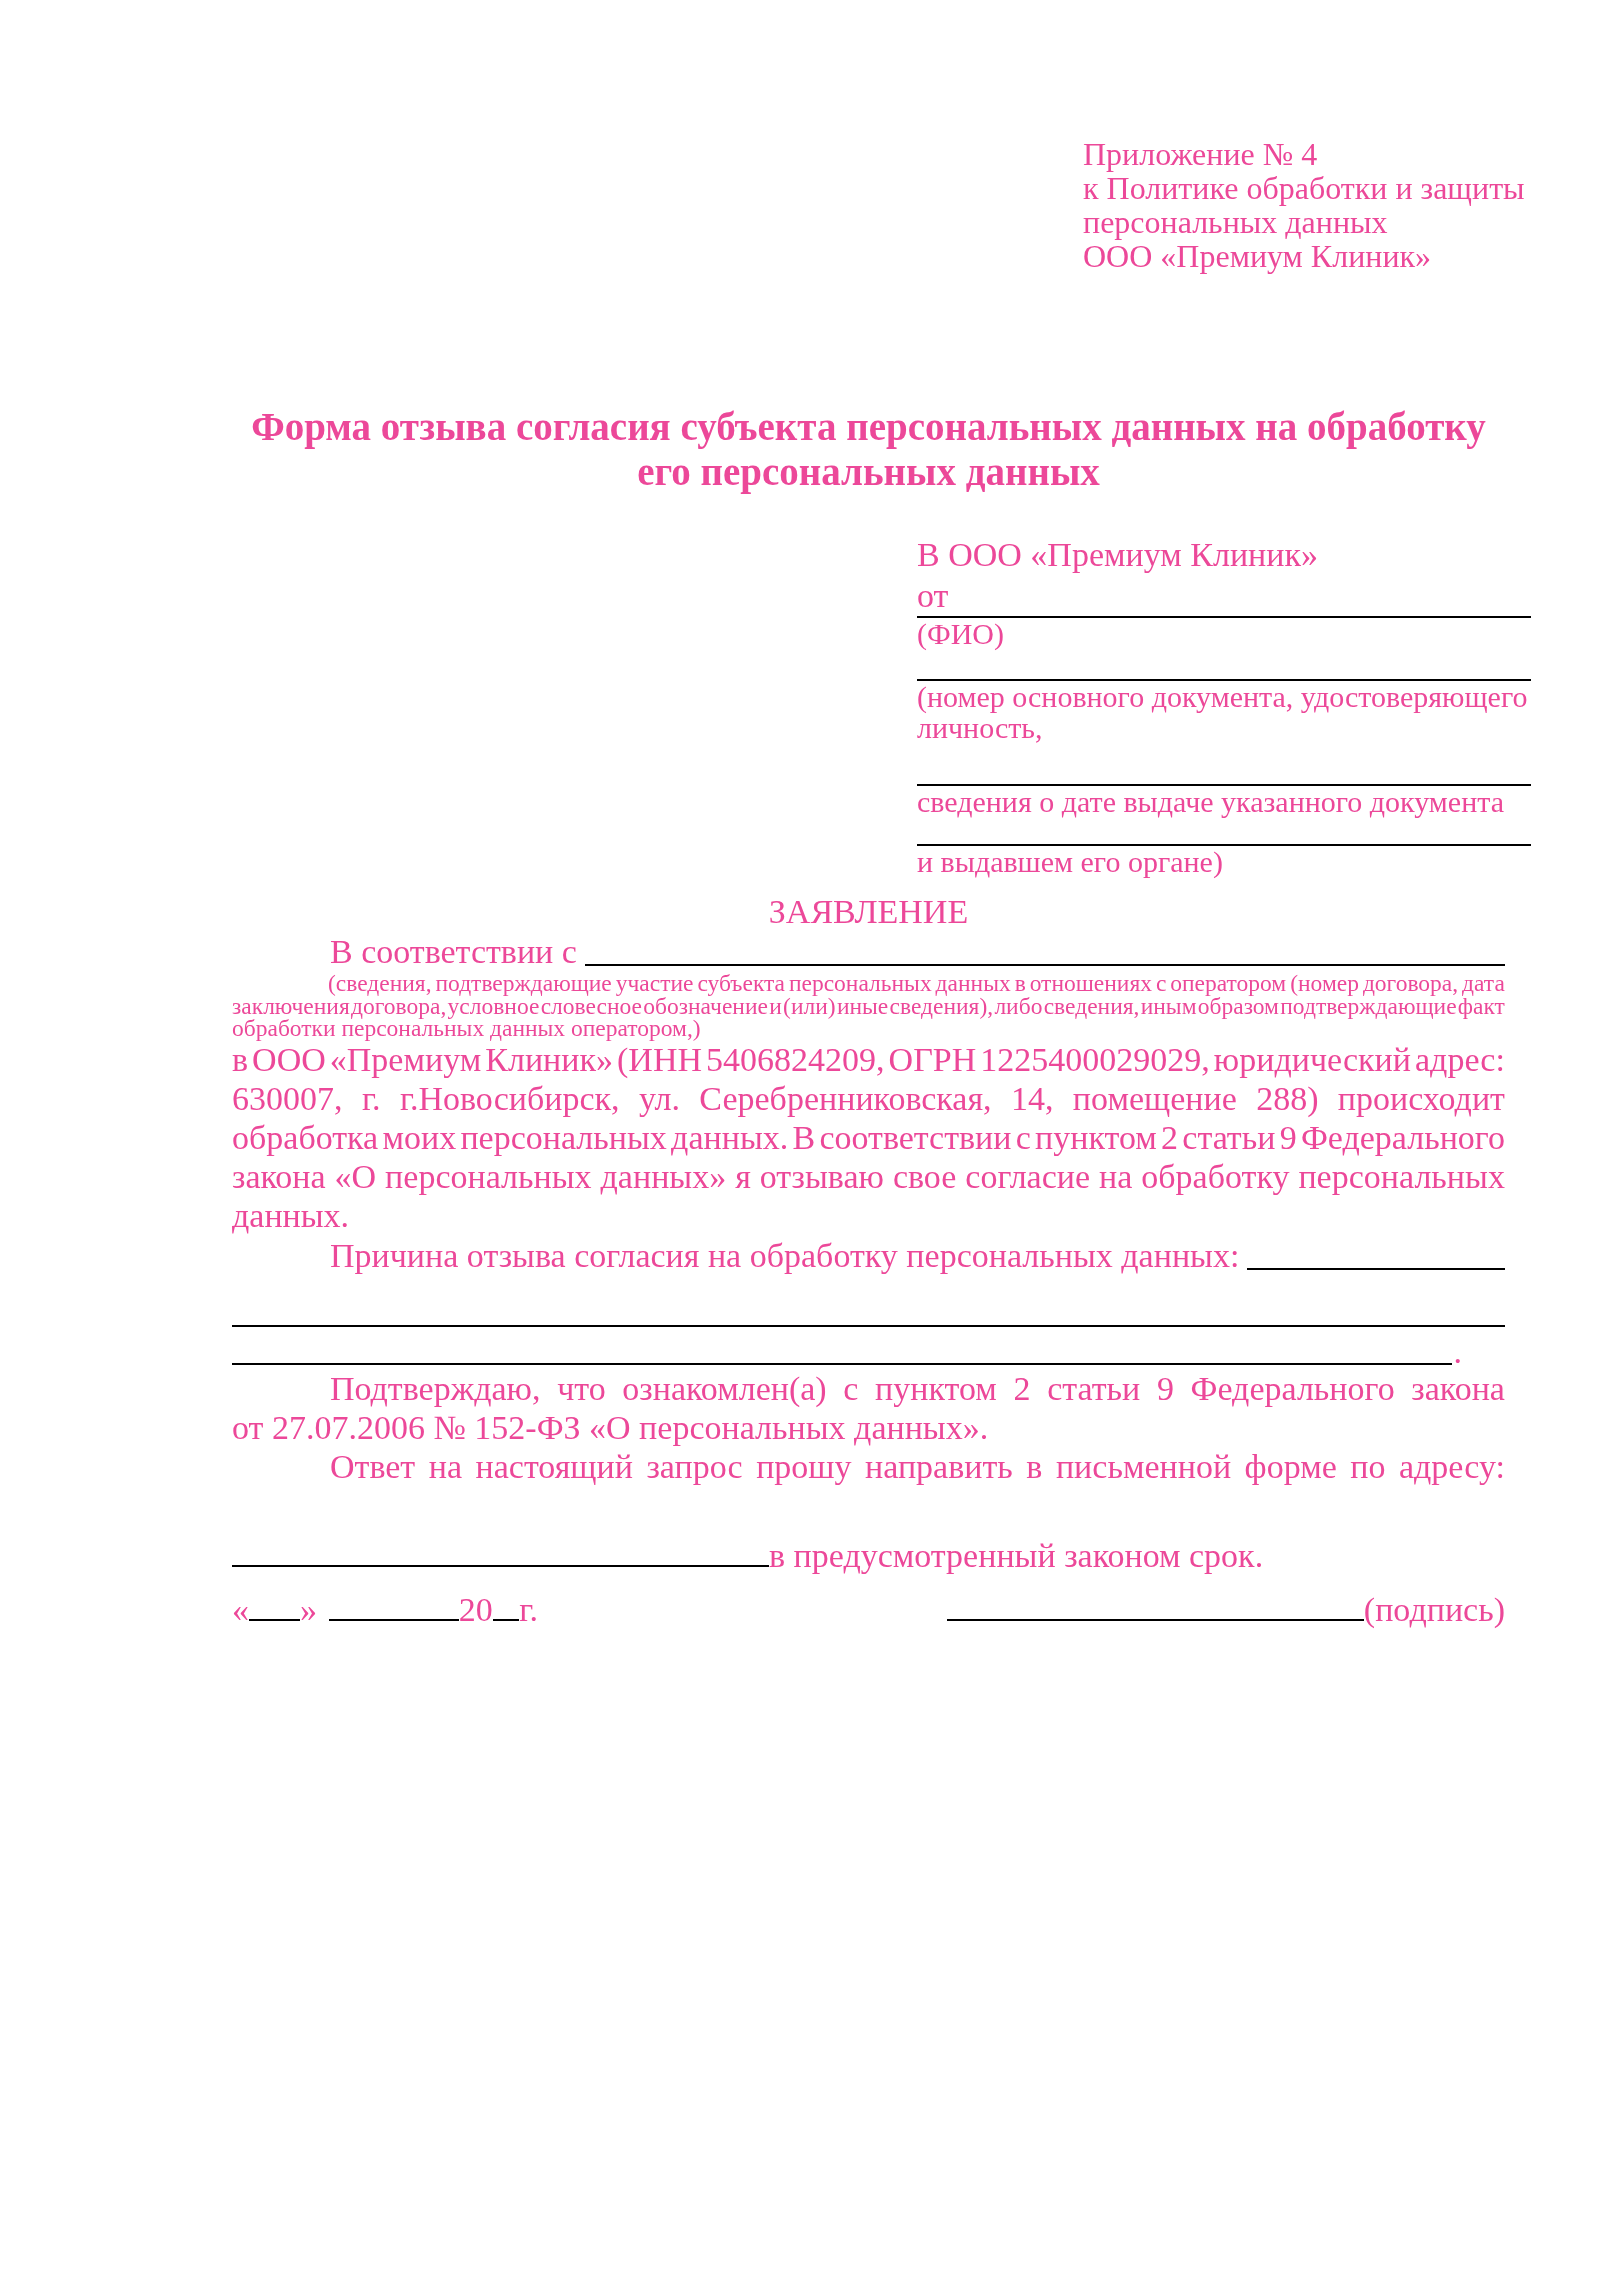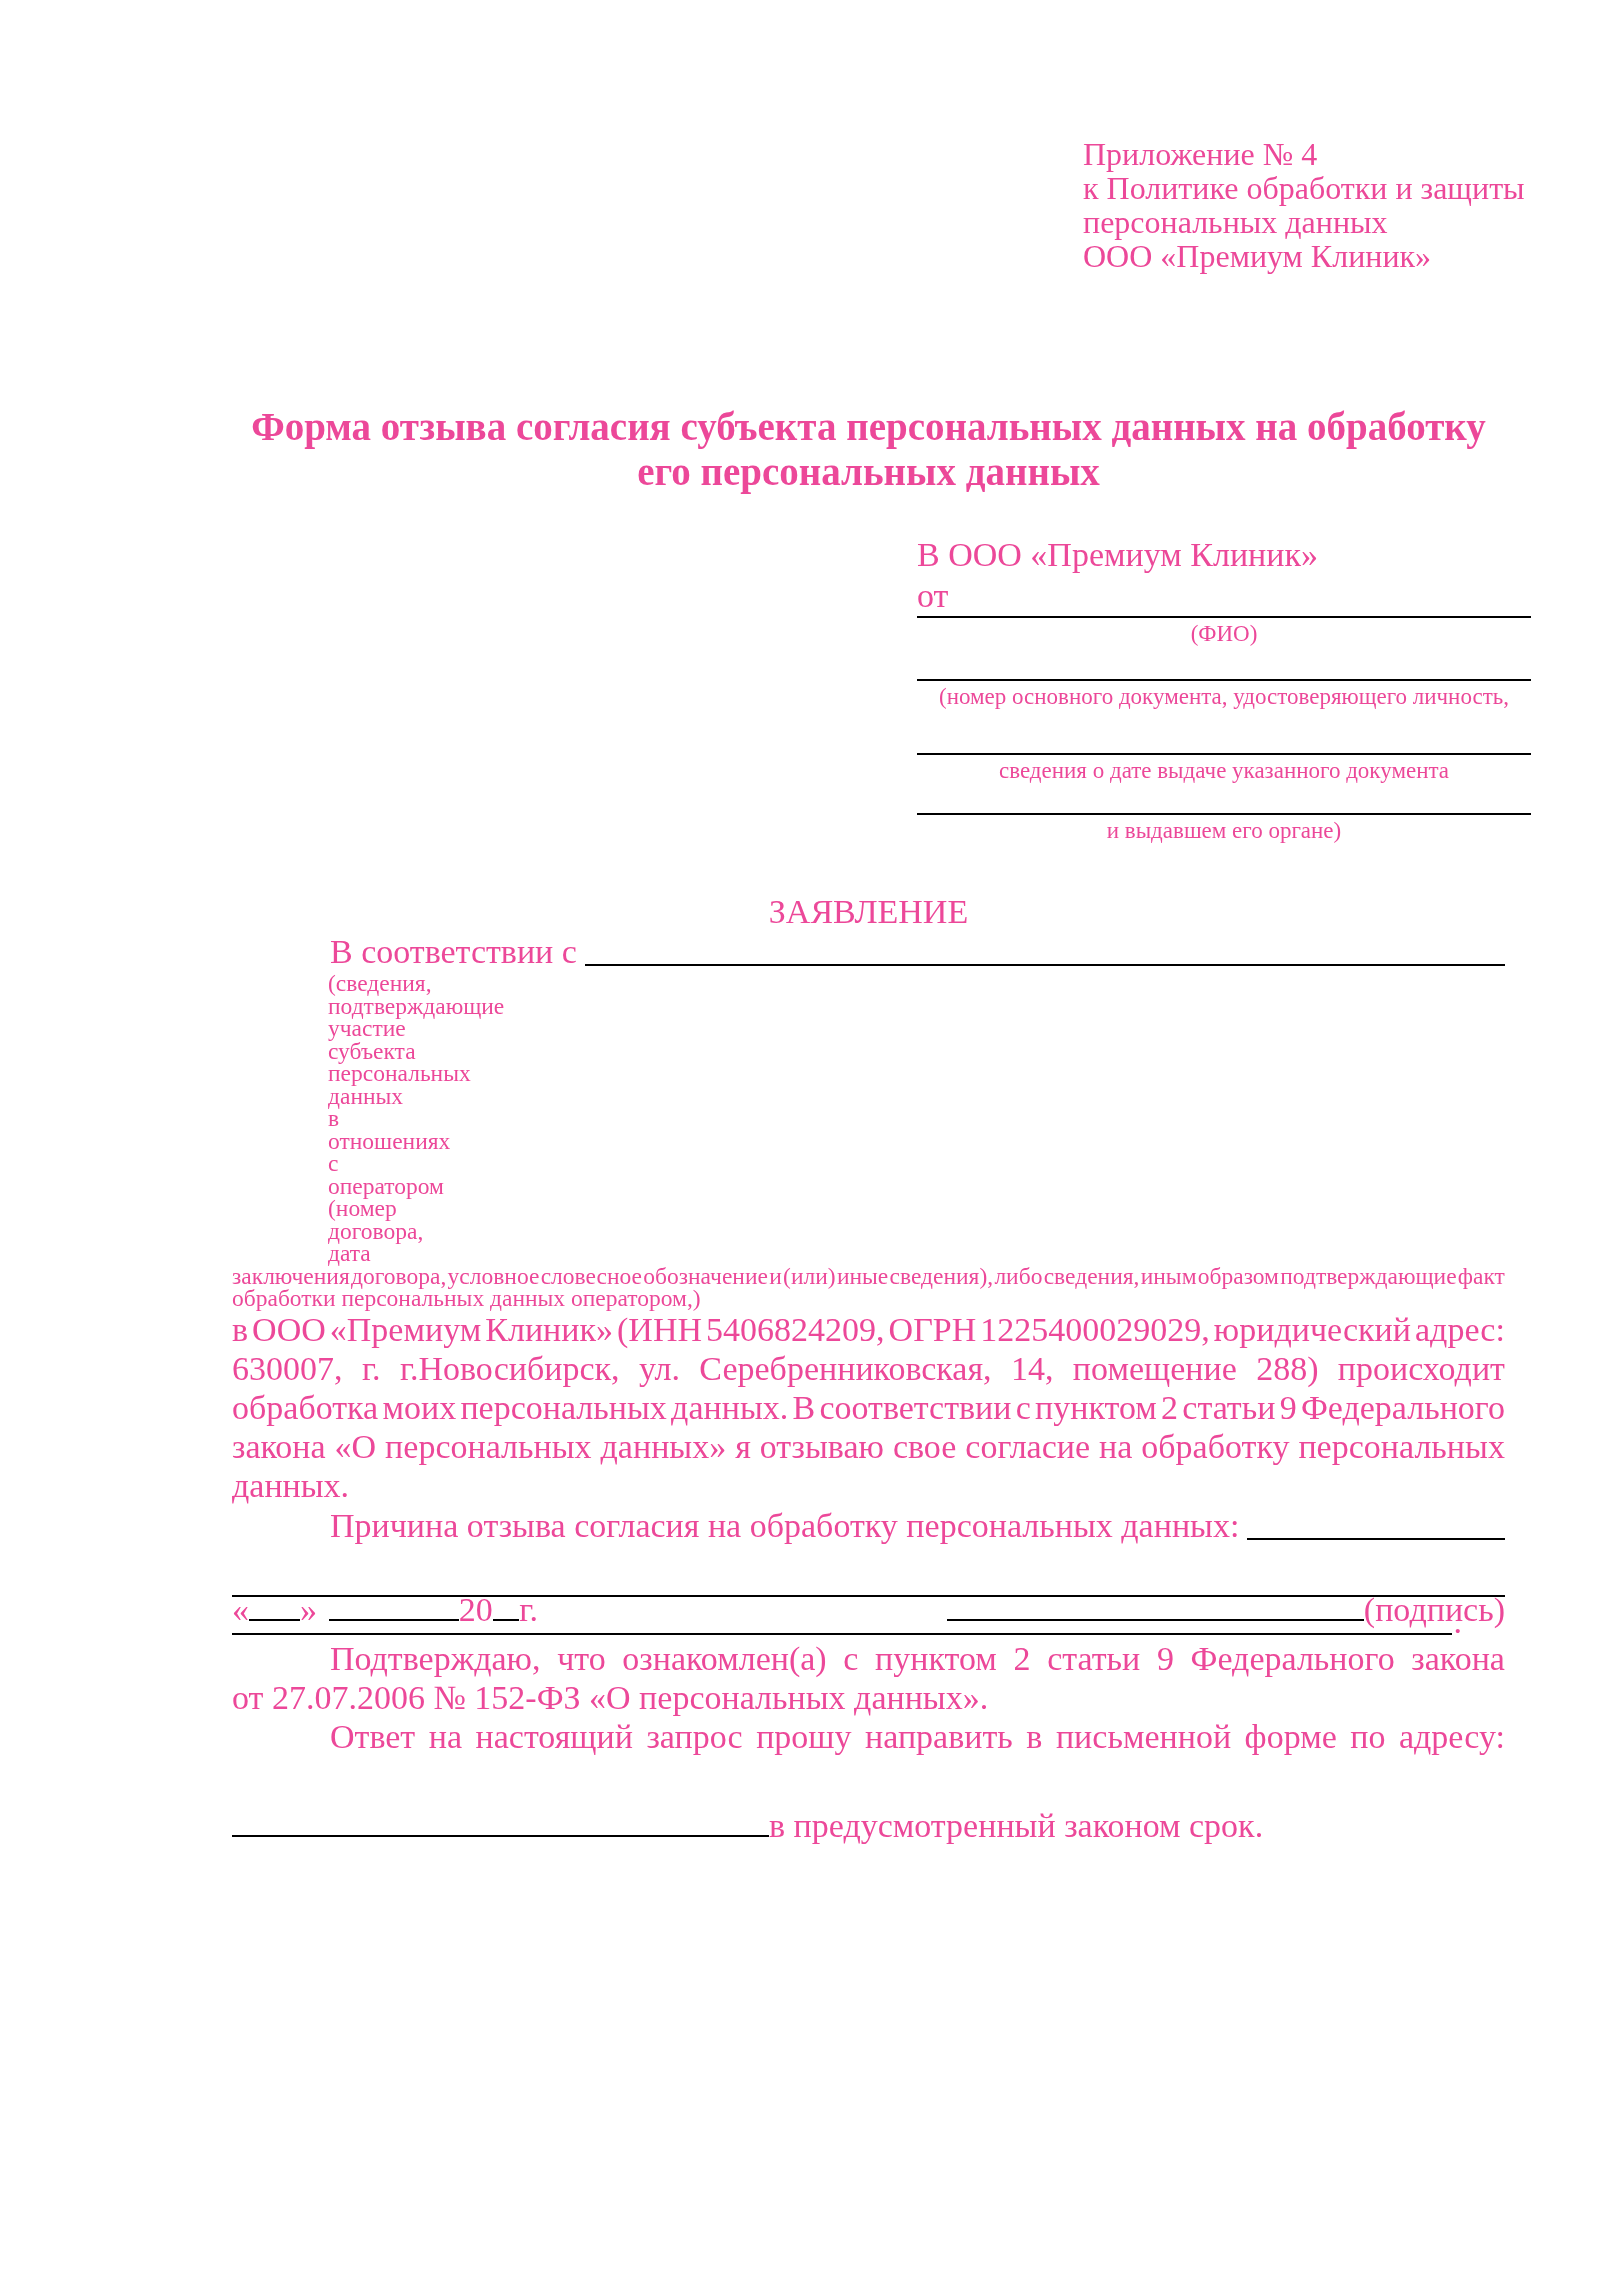--- a/index.html
+++ b/index.html
@@ -15,31 +15,31 @@
   .appendix{position:absolute;left:1083px;top:137px;font-size:32px;line-height:34px;}
   
   .title{
     position:absolute;left:232px;top:404px;width:1273px;
     text-align:center;font-weight:bold;font-size:39px;line-height:45px;
   }
   
   .recipient{position:absolute;left:889px;top:534px;width:614px;font-size:34px;margin-left:28px;}
   .r-text{line-height:41px;}
   .r-rule{height:0;border-bottom:2.9px solid #000;}
-  .r-cap{font-size:23px;line-height:31px;text-align:center;}
+  .r-cap{font-size:30px;line-height:31px;text-align:left;}
   .mt31{margin-top:30px;} .mt42{margin-top:41px;} .mt28{margin-top:27.4px;}
   
   .main{position:absolute;left:232px;top:892px;width:1273px;font-size:34px;line-height:39px;}
   .heading{text-align:center;line-height:39px;}
   .flexline{display:flex;line-height:41px;text-align:right;}
   .flexline .lbl{white-space:nowrap;}
   .flexline .fill{flex:1;border-bottom:2.9px solid #000;margin-bottom:5.9px;margin-left:7.8px;}
   .indent{padding-left:98px;}
   .footnote{font-size:23.5px;line-height:22.5px;}
-  .fn-indent{padding-left:96px;flex-direction:column;}
+  .fn-indent{padding-left:96px;}
   .fj{display:flex;justify-content:space-between;}
   .bodyline{line-height:39px;}
   .wline1{height:49px;border-bottom:2.9px solid #000;}
   .wline2{display:flex;align-items:flex-end;height:42px;padding-right:43px;}
   .wline2 .fill{flex:1;border-bottom:2.9px solid #000;margin-bottom:3.9px;}
   .wline2 .dot{line-height:1;padding-left:2px;}
   .replyline2{display:flex;align-items:flex-end;height:43px;line-height:43px;margin-top:48px;}
   .replyline2 .blank{width:537px;border-bottom:2.9px solid #000;margin-bottom:9.8px;}
   
   .signrow{

